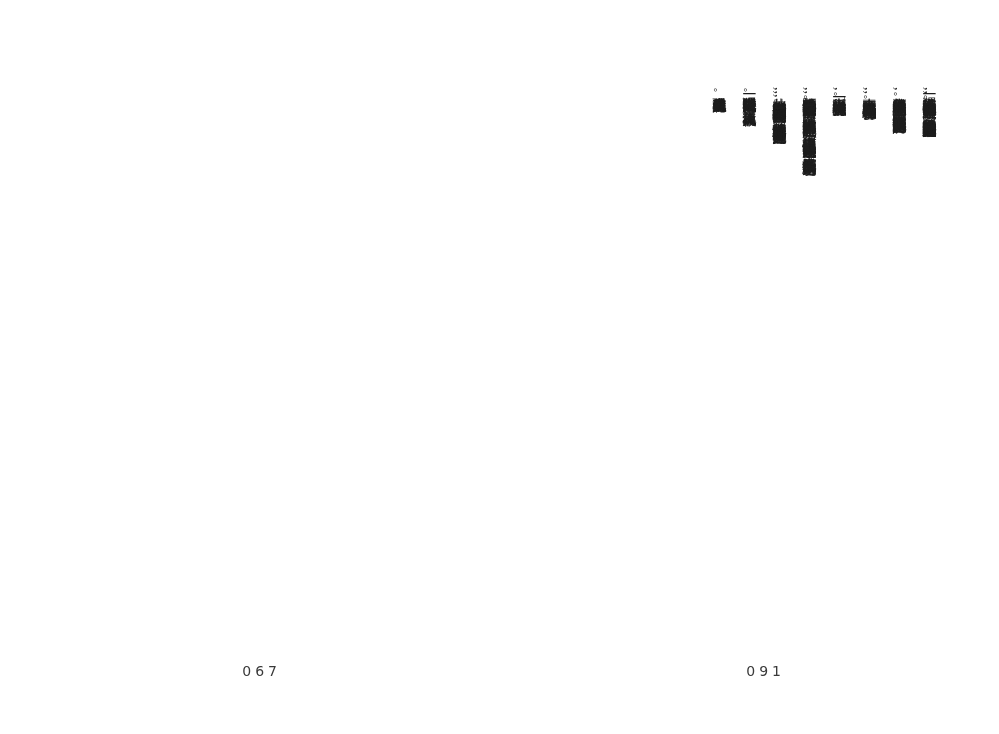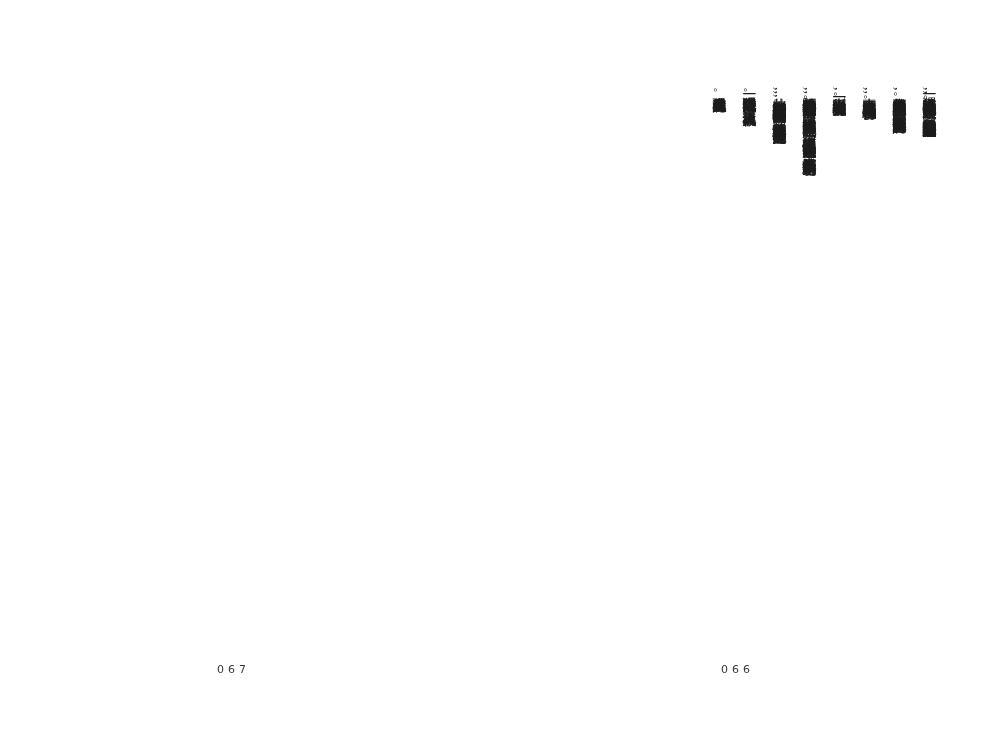--- a/index.html
+++ b/index.html
@@ -41,23 +41,23 @@
   .vtext p {
     margin: 0;
     padding: 0;
     text-indent: 1em;
   }
 
   .page-number {
     position: absolute;
     top: 663px;
     width: 64px;
-    text-align: left;
+    text-align: right;
     font-family: "DejaVu Sans", "Liberation Sans", sans-serif;
-    font-size: 11px;
+    font-size: 14px;
     letter-spacing: 4px;
     color: #3a3a3a;
   }
   .page-number-right { left: 721px; }
   .page-number-left  { left: 217px; }
 </style>
 </head>
 <body>
 
 <div class="spread">
@@ -72,16 +72,16 @@
       <p>此外,擁有利齒的狐狸在捕獵水鳥時,會用水草或雜草纏繞身體,利用偽裝的行為來接近獵物。相傳狐狸化成女性時,會將河裡的水藻放在頭上,這也是源自於狐狸的習性。</p>
       <p>狐狸變成人類時會出現一種叫做狐火的鬼火。狐火現象又被稱為人魂。</p>
       <p>有人認為狐火是磷的自然發火現象。</p>
     </div>
   </div>
 
   <div class="page page-left">
     
   </div>
 
-  <div class="page-number page-number-right">066</div>
+  <div class="page-number page-number-right">091</div>
   <div class="page-number page-number-left">067</div>
 
 </div>
 
 </body></html>

